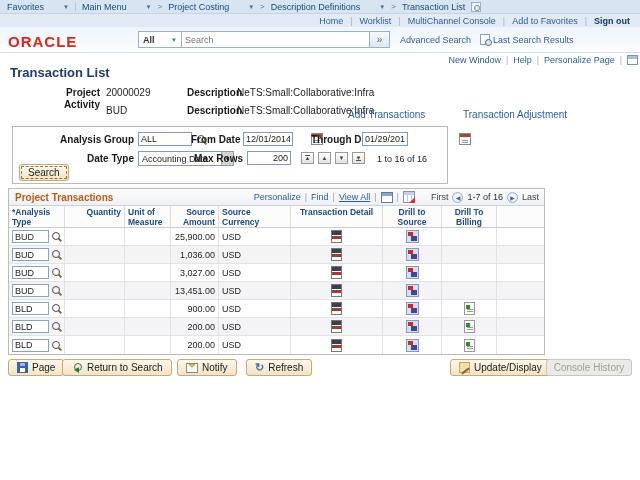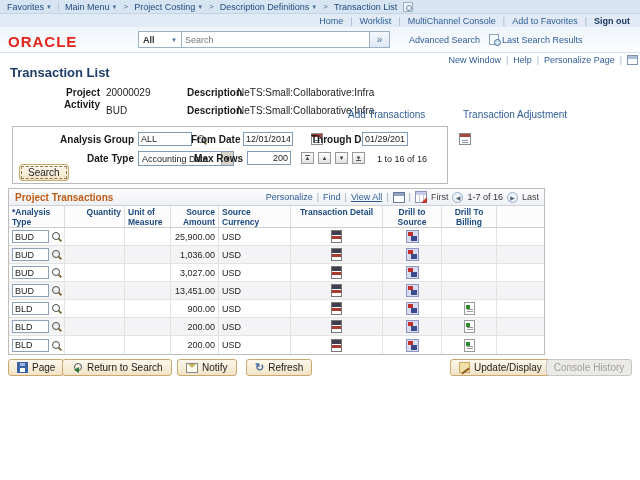--- a/index.html
+++ b/index.html
@@ -1,21 +1,21 @@
 <!DOCTYPE html>
 <html><head>
 <meta charset="utf-8">
 <style>
 *{box-sizing:border-box;margin:0;padding:0}
 body{background:#fff}
 #screen{position:relative;width:640px;height:480px;background:#fff;font-family:"Liberation Sans",sans-serif;font-size:10px;color:#222;overflow:hidden}
 
 
 .crumb-bar{position:absolute;left:0;top:0;width:640px;height:14px;background:#d7e4f1;border-bottom:1px solid #c3d4e6;display:flex;align-items:center;padding:0 7px;gap:6px;font-size:9px;color:#1f4a7d}
-.crumb-item{display:flex;align-items:center;gap:2px;cursor:pointer;white-space:nowrap}
+.crumb-item{display:flex;align-items:center;gap:19px;cursor:pointer;white-space:nowrap}
 .dd{font-size:6px;color:#4a6d99;line-height:1}
 .crumb-gt{color:#55749c;font-size:8px}
 .vline{width:1px;height:9px;background:#b9cadd}
 .ic-crumb{width:10px;height:10px;border:1px solid #9ab0c6;background:#eef3f9;position:relative}
 .ic-crumb::after{content:"";position:absolute;left:2px;top:2px;width:4px;height:4px;border:1px solid #6d89ac;border-radius:50%}
 
 
 .util-bar{position:absolute;left:0;top:14px;width:640px;height:13px;background:#e2ebf5;display:flex;justify-content:flex-end;align-items:center;gap:7px;padding-right:10px;font-size:9px}
 .util-bar a{color:#2e5d96;text-decoration:none;white-space:nowrap}
 .util-sep{color:#9fb4cc}
@@ -23,21 +23,21 @@
 
 
 .brand-bar{position:absolute;left:0;top:27px;width:640px;height:26px;background:linear-gradient(#eef4fa,#fdfeff);border-bottom:1px solid #d3e0ee}
 .logo{position:absolute;left:8px;top:6px;font-size:15px;font-weight:bold;color:#e2231a;letter-spacing:1px}
 .searchbox{position:absolute;left:138px;top:4px;display:flex;align-items:center;font-size:9px}
 .scope{display:flex;align-items:center;gap:4px;width:44px;height:17px;border:1px solid #9ab0c6;background:#fff;padding:0 4px;font-weight:bold;color:#333;cursor:pointer}
 .scope .dd{margin-left:auto}
 .q{width:188px;height:17px;border:1px solid #9ab0c6;border-left:none;font-size:9px;padding:0 3px;color:#333;font-family:inherit}
 .q::placeholder{color:#777}
 .go{width:20px;height:17px;border:1px solid #9ab0c6;border-left:none;background:linear-gradient(#f4f8fc,#dfe9f3);color:#4a6d99;font-size:10px;line-height:1;cursor:pointer}
-.adv{margin-left:19px;color:#2e5d96;text-decoration:none}
+.adv{margin-left:10px;color:#2e5d96;text-decoration:none}
 .lsr-link{margin-left:3px;color:#2e5d96;text-decoration:none}
 .ic-lsr{width:10px;height:11px;border:1px solid #8aa3bd;background:#f7fafc;position:relative;margin-left:9px}
 .ic-lsr::before{content:"";position:absolute;right:-3px;bottom:-2px;width:5px;height:5px;border:1px solid #4a6d99;border-radius:50%;background:#d7e4f1}
 
 
 .page-links{position:absolute;right:2px;top:55px;display:flex;align-items:flex-start;gap:5px;font-size:9px}
 .page-links a{color:#2e5d96;text-decoration:none;white-space:nowrap}
 .pl-sep{color:#9fb4cc}
 .ic-win{width:11px;height:10px;border:1px solid #7a93b5;background:linear-gradient(#aabfd8 0 3px,#fff 3px)}
 
@@ -100,21 +100,21 @@
 
 .grid{position:absolute;left:8px;top:188px;width:537px;border:1px solid #bcbcbc;background:#fff}
 .grid-bar{height:17px;background:linear-gradient(#fdfdfe,#eef0f4);border-bottom:1px solid #cdd2d8;display:flex;align-items:center;padding:0 6px;position:relative}
 .grid-title{color:#bf5a12;font-weight:bold;font-size:10px}
 .grid-tools{position:absolute;right:5px;display:flex;align-items:center;gap:4px;font-size:9px}
 .grid-tools a{color:#2e5d96;text-decoration:none;cursor:pointer}
 .ulink{text-decoration:underline !important}
 .tool-sep{color:#9aa7b8}
 .flabel{color:#444}
 .rowrange{color:#333}
-.gap-l{}
+.gap-l{margin-left:12px}
 .g-head{display:flex;height:22px;border-bottom:1px solid #cfcfcf;background:#fcfcfd;font-size:8.5px;font-weight:bold;color:#1d4a80}
 .gh{padding:2px 3px;border-right:1px solid #dcdcdc;display:flex;align-items:flex-start;line-height:1.15}
 .gh:last-child{border-right:none}
 .gh.num{justify-content:flex-end;text-align:right}
 .gh.ctr{justify-content:center;text-align:center}
 .g-row{display:flex;height:18px;border-bottom:1px solid #e3e3e3;align-items:stretch;font-size:9px;background:#fff}
 .g-row:last-child{border-bottom:none}
 .g-row.alt{background:#f4f4f6}
 .gc{border-right:1px solid #e2e2e2;display:flex;align-items:center;padding:0 3px;overflow:hidden}
 .gc:last-child{border-right:none}

